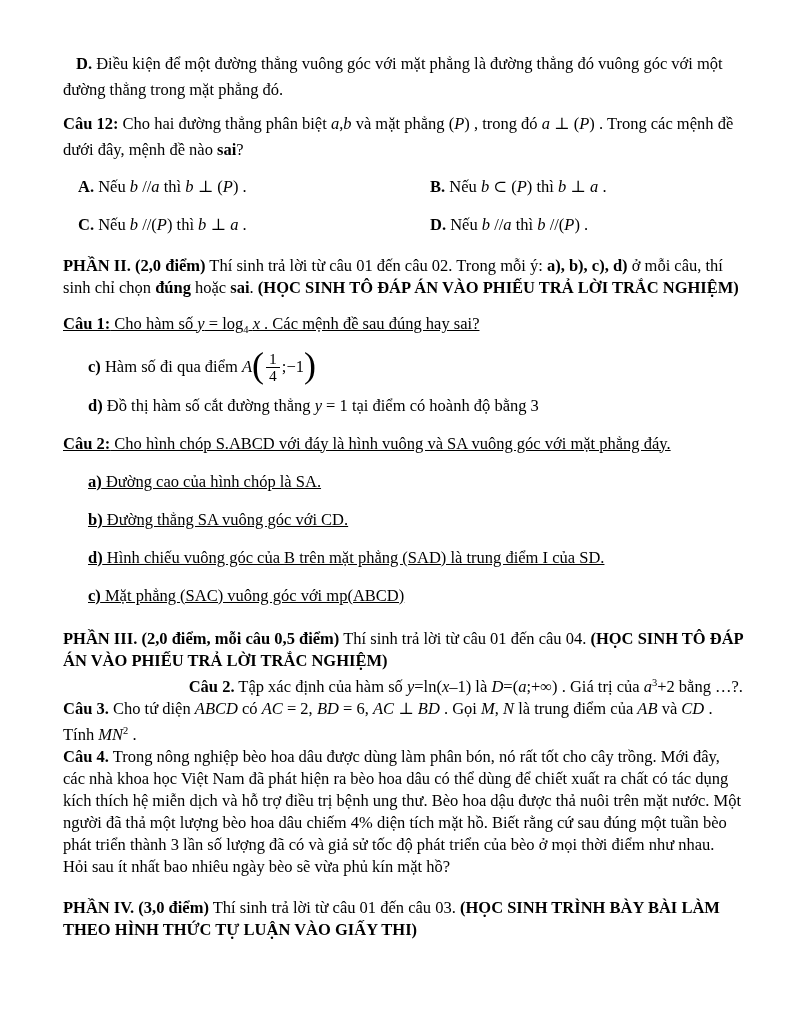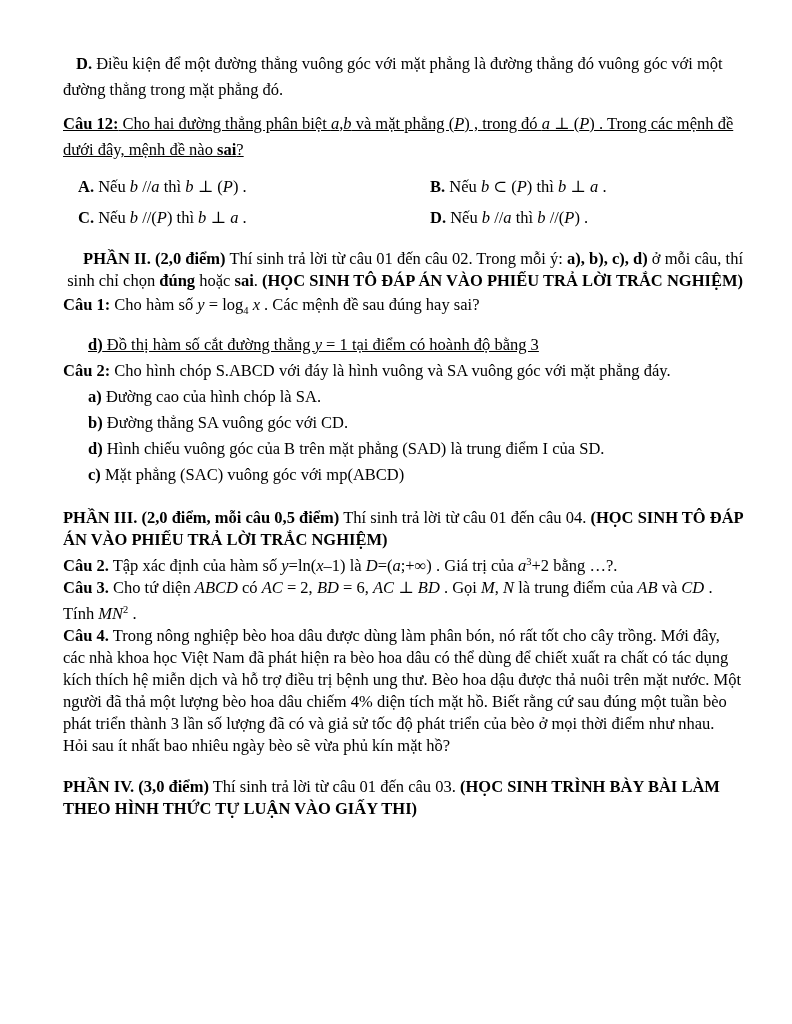--- a/index.html
+++ b/index.html
@@ -8,27 +8,27 @@
     font-family:"Liberation Serif","DejaVu Serif",serif;
     font-size:16.5px;color:#000;
     -webkit-font-smoothing:antialiased;
     overflow:hidden;
   }
   .page{padding:36px 49px 0 63px;}
   p{margin:0;line-height:26px;}
   .tight p, p.tight{line-height:22px;}
   .indent-first{text-indent:13px;margin-top:15px;}
   .item{padding-left:25px;}
-  .opt-grid{display:grid;grid-template-columns:352px auto;margin-top:8px;}
+  .opt-grid{display:grid;grid-template-columns:352px auto;row-gap:7px;margin-top:8px;}
   .opt-grid p{padding-left:15px;line-height:31px;}
-  .mt-s{margin-top:8px;text-decoration:underline;}
-  .mt-m{}
-  .mt-l{margin-top:15px;text-align:right;}
+  .mt-s{margin-top:8px;}
+  .mt-m{margin-top:12px;text-decoration:underline;}
+  .mt-l{margin-top:15px;}
   .mt-xl{margin-top:19px;}
-  .lh-tall{line-height:28px;}
+  .lh-tall{line-height:28px;text-align:right;}
 
   
   .s-b{font-weight:bold;}
   .s-i{font-style:italic;}
   .s-sub{font-size:10.5px;vertical-align:-4px;}
   .s-sup{font-size:10.5px;vertical-align:6px;}
   .s-bigp{font-size:36px;line-height:0;vertical-align:middle;position:relative;top:-3px;font-weight:400;}
   .frac{display:inline-flex;flex-direction:column;text-align:center;vertical-align:middle;line-height:1.05;padding:0 2px;font-size:15.5px;}
   .frac .num{border-bottom:1px solid #000;padding:0 3px;}
   .frac .den{padding:0 3px;}
@@ -45,20 +45,24 @@
   <div class="opt-grid">
     <p><span class="s-b">A.</span> Nếu <span class="s-i">b</span> //<span class="s-i">a</span> thì <span class="s-i">b</span> ⊥ (<span class="s-i">P</span>) .</p>
     <p><span class="s-b">B.</span> Nếu <span class="s-i">b</span> ⊂ (<span class="s-i">P</span>) thì <span class="s-i">b</span> ⊥ <span class="s-i">a</span> .</p>
     <p><span class="s-b">C.</span> Nếu <span class="s-i">b</span> //(<span class="s-i">P</span>) thì <span class="s-i">b</span> ⊥ <span class="s-i">a</span> .</p>
     <p><span class="s-b">D.</span> Nếu <span class="s-i">b</span> //<span class="s-i">a</span> thì <span class="s-i">b</span> //(<span class="s-i">P</span>) .</p>
   </div>
 
   <p class="mt-l tight"><span class="s-b">PHẦN II. (2,0 điểm)</span> Thí sinh trả lời từ câu 01 đến câu 02. Trong mỗi ý: <span class="s-b">a), b), c), d)</span> ở mỗi câu, thí sinh chỉ chọn <span class="s-b">đúng</span> hoặc <span class="s-b">sai</span>.  <span class="s-b">(HỌC SINH TÔ ĐÁP ÁN VÀO PHIẾU TRẢ LỜI TRẮC NGHIỆM)</span></p>
 
   <p class="mt-m"><span class="s-b">Câu 1:</span> Cho hàm số  <span class="s-i">y</span> = log<span class="s-sub">4</span> <span class="s-i">x</span> . Các mệnh đề sau đúng hay sai?</p>
+  <p class="item mt-s"><span class="s-b">c)</span> Hàm số đi qua điểm  <span class="s-i">A</span><span class="s-bigp">(</span><span class="frac">
+        <span class="num">1</span>
+        <span class="den">4</span>
+      </span>;−1<span class="s-bigp">)</span></p>
   <p class="item mt-s"><span class="s-b">d)</span> Đồ thị hàm số cắt đường thẳng  <span class="s-i">y</span> = 1  tại điểm có hoành độ bằng  3</p>
 
   <p class="mt-m"><span class="s-b">Câu 2:</span> Cho hình chóp S.ABCD với đáy là hình vuông và SA vuông góc với mặt phẳng đáy.</p>
   <p class="item mt-m"><span class="s-b">a)</span> Đường cao của hình chóp là SA.</p>
   <p class="item mt-m"><span class="s-b">b)</span> Đường thẳng SA vuông góc với CD.</p>
   <p class="item mt-m"><span class="s-b">d)</span> Hình chiếu vuông góc của B trên mặt phẳng (SAD) là trung điểm I của SD.</p>
   <p class="item mt-m"><span class="s-b">c)</span> Mặt phẳng (SAC) vuông góc với mp(ABCD)</p>
 
   <div class="tight mt-xl">
     <p><span class="s-b">PHẦN III. (2,0 điểm, mỗi câu 0,5 điểm)</span> Thí sinh trả lời từ câu 01 đến câu 04. <span class="s-b">(HỌC SINH TÔ ĐÁP ÁN VÀO PHIẾU TRẢ LỜI TRẮC NGHIỆM)</span></p>

